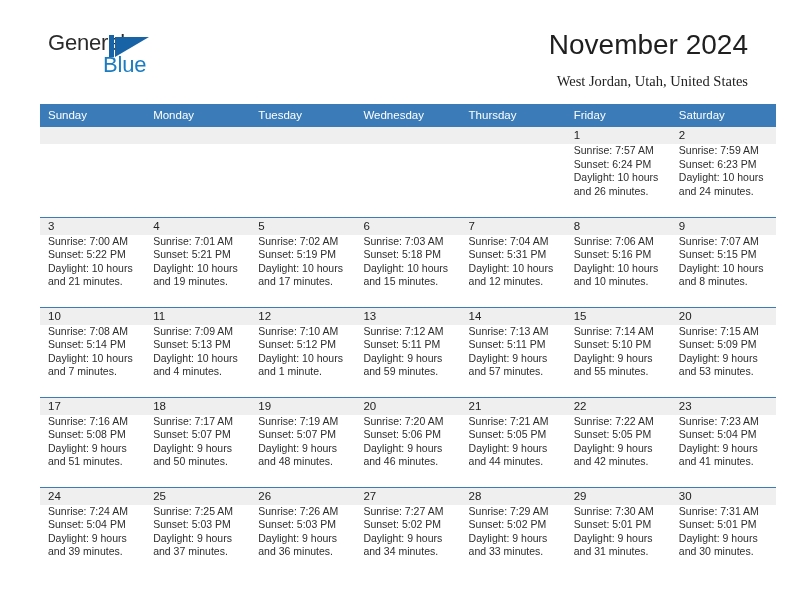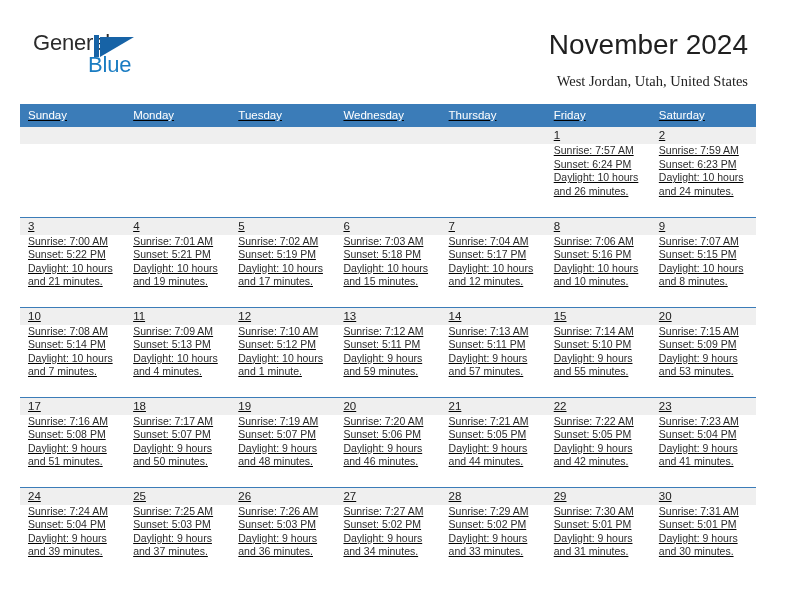--- a/index.html
+++ b/index.html
@@ -19,21 +19,21 @@
 
   
   .top {
     position: absolute;
     left: 28px; top: 28px;
     width: 736px;
     height: 70px;
   }
   .logo {
     position: absolute;
-    left: 0; top: 2px;
+    left: 15px; top: 2px;
     width: 140px; height: 56px;
   }
   .logo-general {
     position: absolute;
     left: 5px; top: 0;
     font-size: 22px;
     color: #2b2b2b;
     letter-spacing: -0.2px;
     line-height: 26px;
   }
@@ -82,23 +82,22 @@
     color: #222222;
     line-height: 20px;
     margin-top: 9px;
     white-space: nowrap;
     font-family: Liberation Serif, serif;
   }
 
   
   .calendar {
     position: absolute;
-    left: 20px; top: 104px;
+    left: 40px; top: 104px;
     width: 736px;
-    text-decoration: underline;
   }
   table.cal {
     width: 736px;
     border-collapse: collapse;
     table-layout: fixed;
   }
   table.cal th {
     background: #3b7cb8;
     color: #ffffff;
     font-size: 11.5px;
@@ -273,21 +272,21 @@
                   <span>Daylight: 10 hours</span>
                   <span>and 15 minutes.</span>
                 </span>
               </div>
             </td>
             <td>
               <div class="cell">
                 <span class="daynum">7</span>
                 <span class="info">
                   <span>Sunrise: 7:04 AM</span>
-                  <span>Sunset: 5:17 PM</span>
+                  <span>Sunset: 5:31 PM</span>
                   <span>Daylight: 10 hours</span>
                   <span>and 12 minutes.</span>
                 </span>
               </div>
             </td>
             <td>
               <div class="cell">
                 <span class="daynum">8</span>
                 <span class="info">
                   <span>Sunrise: 7:06 AM</span>

